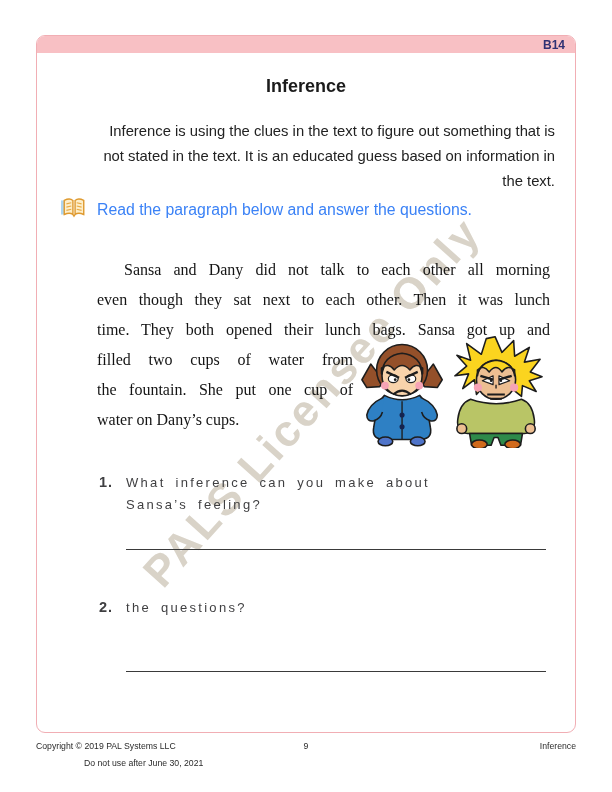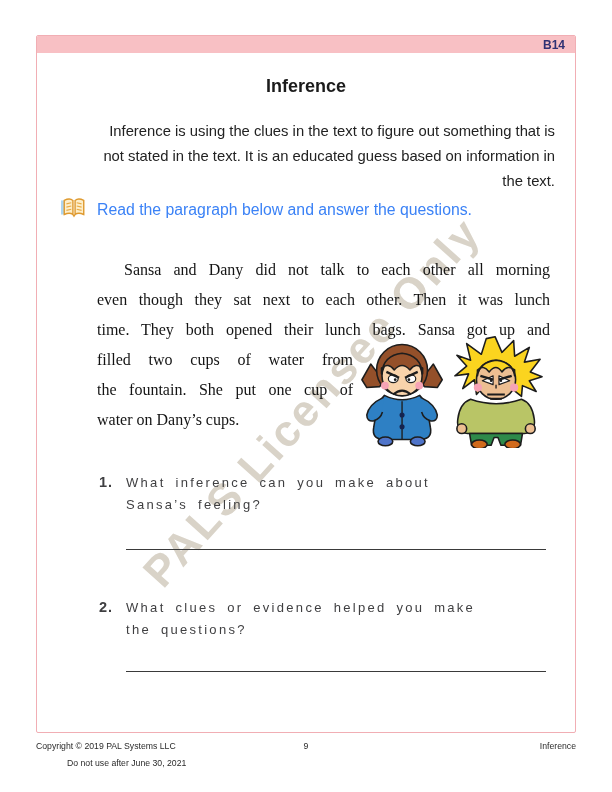--- a/index.html
+++ b/index.html
@@ -7,21 +7,21 @@
         font-family:"Liberation Sans",sans-serif;}
 
   
   .watermark{position:absolute;left:312px;top:402px;
     transform:translate(-50%,-50%) rotate(-48deg);
     font-size:44px;font-weight:bold;letter-spacing:3px;white-space:nowrap;
     color:#d9d3c8;}
 
   
   .box{position:absolute;left:36px;top:35px;width:540px;height:698px;
-       box-sizing:border-box;border:1.4px solid #f1aeb4;border-radius:2px;
+       box-sizing:border-box;border:1.4px solid #f1aeb4;border-radius:9px;
        overflow:hidden;background:transparent;}
   .tab{height:17px;background:#f8c0c4;text-align:right;padding-right:10px;
        font-size:12px;font-weight:bold;line-height:18px;color:#303173;}
 
   .title{position:absolute;left:36px;top:76px;width:540px;text-align:center;
          font-size:18px;font-weight:bold;color:#1b1b1b;}
 
   .intro{position:absolute;left:97px;top:119px;width:458px;
          font-size:14.8px;line-height:25px;color:#222222;text-align:right;}
 
@@ -41,21 +41,21 @@
 
   .qnum{position:absolute;left:99px;font-size:14.5px;font-weight:bold;
         letter-spacing:1px;color:#3f3f41;}
   .qtext{position:absolute;left:126px;width:430px;font-size:13px;
          line-height:21.5px;letter-spacing:2.3px;word-spacing:4px;color:#3f3f41;}
   .ansline{position:absolute;left:126px;width:420px;height:0;
            border-bottom:1.6px solid #3a3a3a;}
 
   .foot{position:absolute;font-size:8.7px;color:#2a2a2a;text-align:center;}
   .foot.copy{left:36px;top:741px;}
-  .foot.expiry{left:20px;top:758px;padding-left:47px;}
+  .foot.expiry{left:37px;top:758px;padding-left:47px;}
   .foot.pageno{left:0;top:741px;width:612px;text-align:center;}
   .foot.section{right:36px;top:741px;text-align:right;}
 </style>
 </head>
 <body>
 
 <div class="page">
 
   <div class="watermark">PALS Licensee Only</div>
 
@@ -135,21 +135,20 @@
 
   <div class="qnum" style="top:474px">1.</div>
   <div class="qtext" style="top:472px">
     <div>What inference can you make about</div>
     <div>Sansa’s feeling?</div>
   </div>
   <div class="ansline" style="top:549px"></div>
 
   <div class="qnum" style="top:599px">2.</div>
   <div class="qtext" style="top:597px">
-    <div>What clues or evidence helped you make</div>
     <div>the questions?</div>
   </div>
   <div class="ansline" style="top:671px"></div>
 
   <div class="foot copy">Copyright © 2019 PAL Systems LLC</div>
   <div class="foot expiry">Do not use after June 30, 2021</div>
   <div class="foot pageno">9</div>
   <div class="foot section">Inference</div>
 
 </div>

